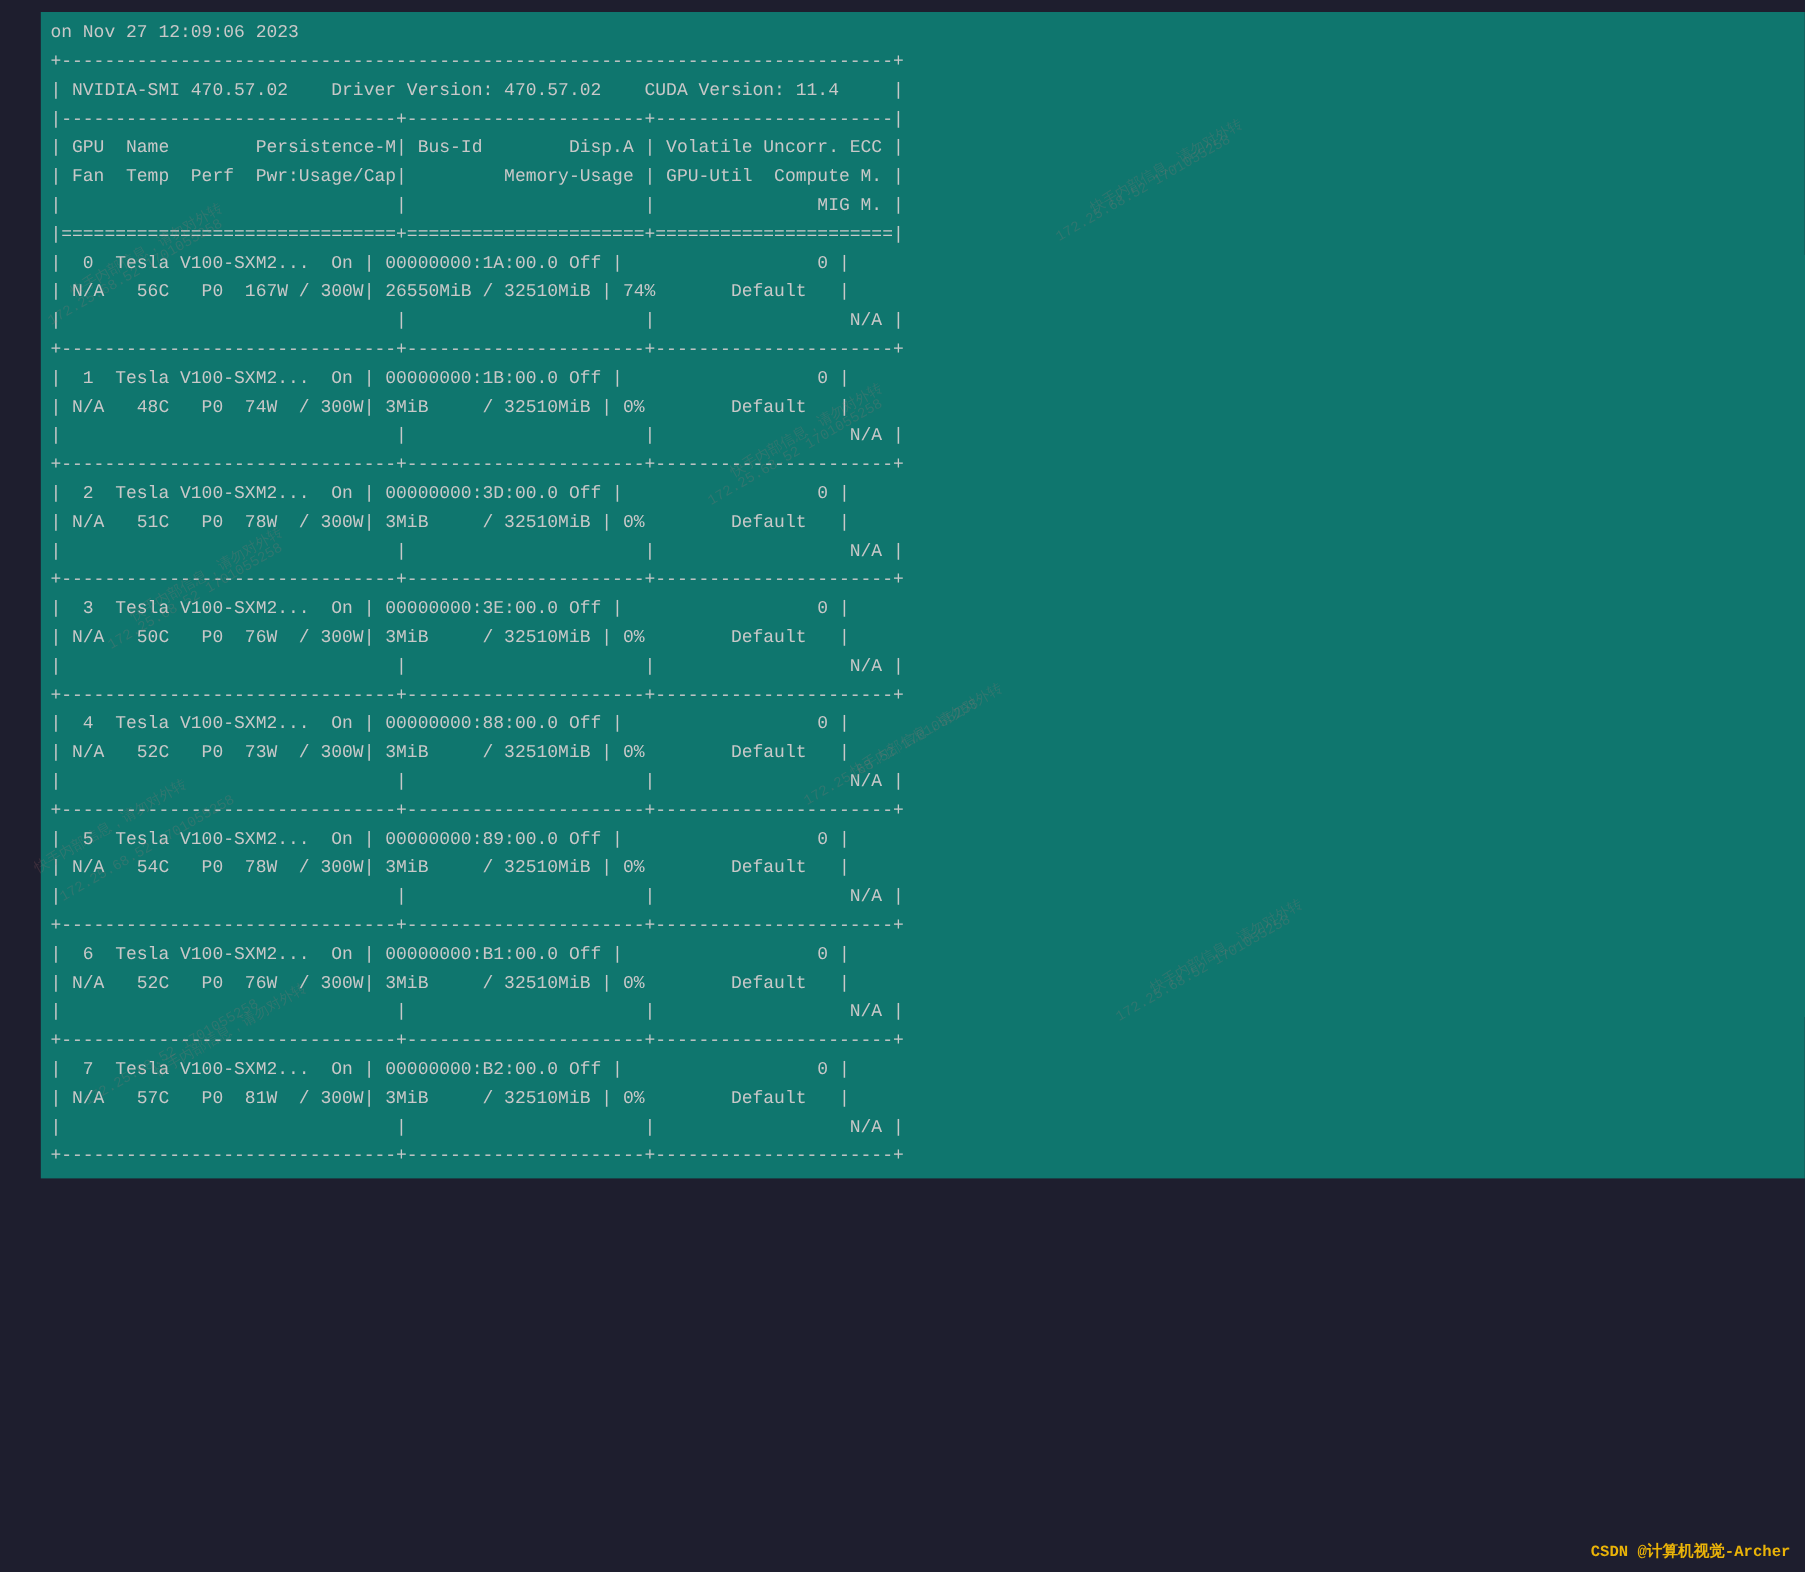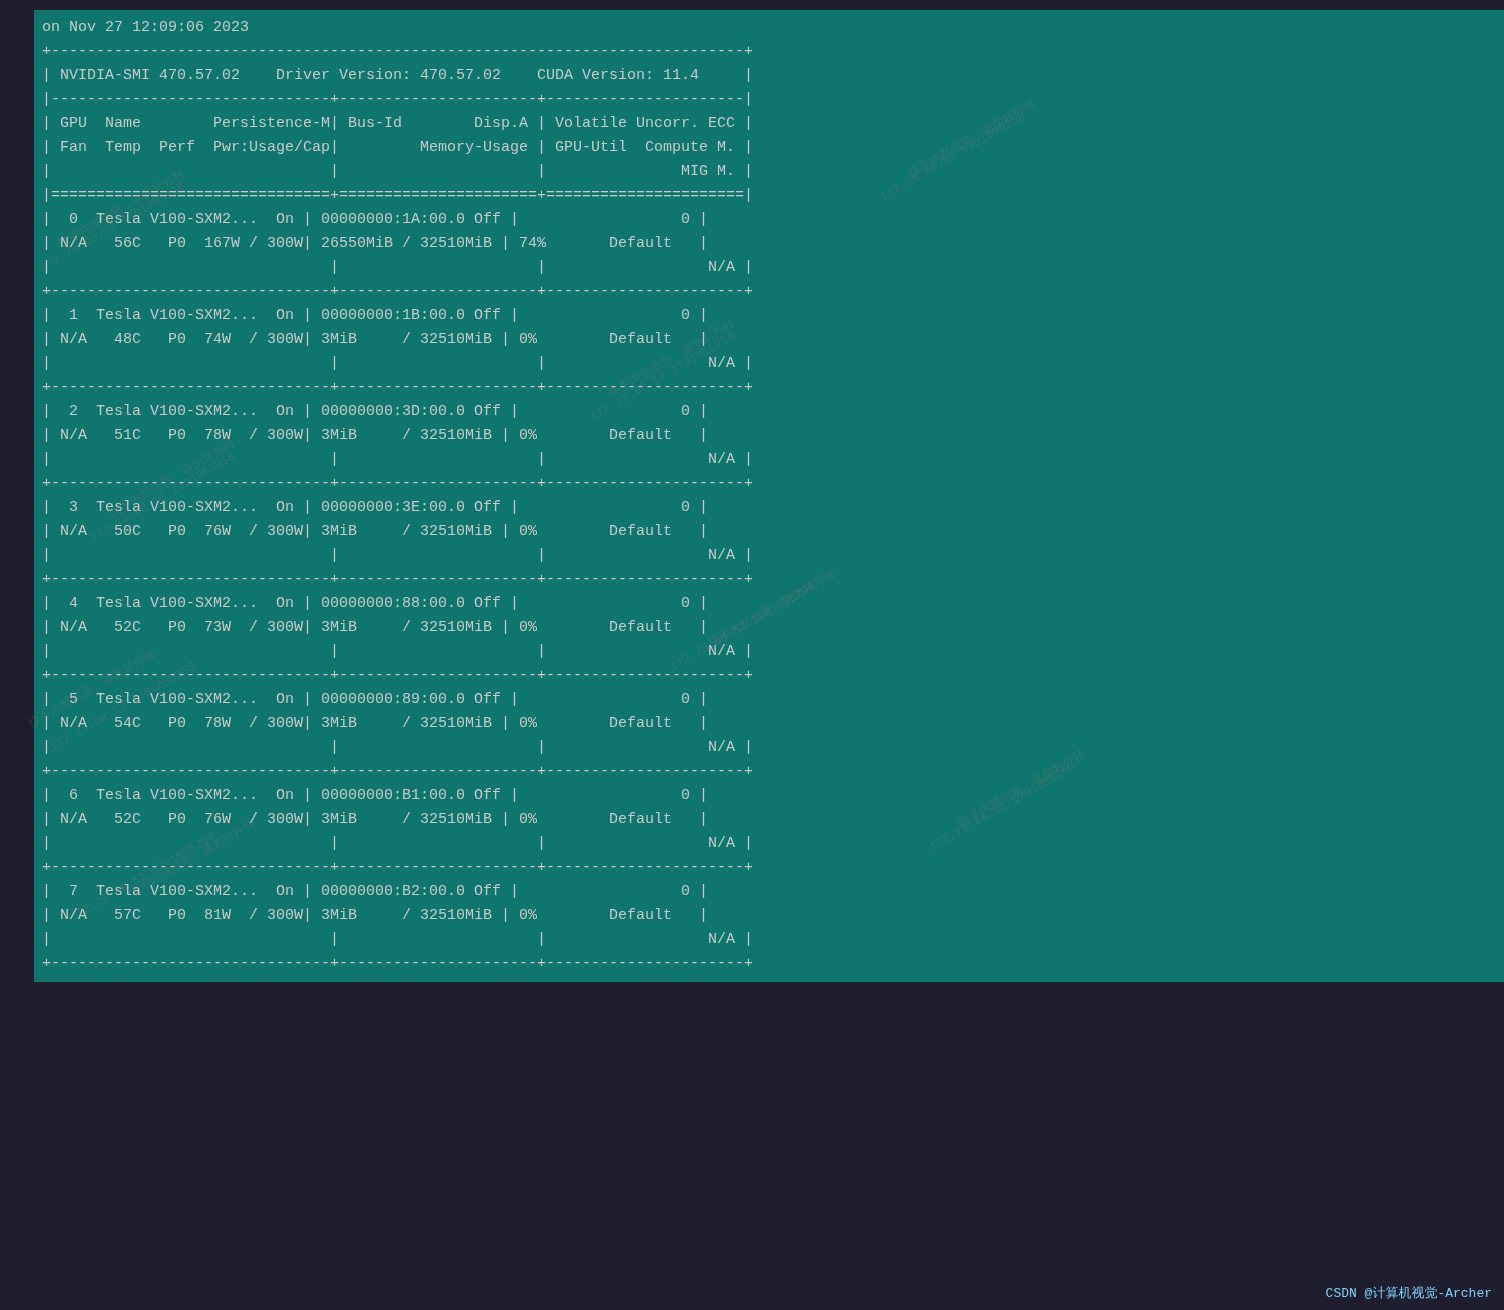--- a/index.html
+++ b/index.html
@@ -15,23 +15,24 @@
     .container {
       background-color: #1e1e2e;
       min-height: 1310px;
       padding: 10px 0 0 0;
       position: relative;
     }
     .bottom-credit {
       position: fixed;
       bottom: 8px;
       right: 12px;
-      color: #7dd3fc;
+      color: #eab308;
       font-size: 13px;
       font-family: 'Courier New', monospace;
+      font-weight: bold;
     }
     .main-pre {
       font-family: 'Courier New', Courier, monospace;
       white-space: pre;
       line-height: 1.6;
       color: #c8c8c8;
       padding: 6px 8px;
       font-size: 15px;
       background: #0f766e;
       margin-left: 34px;

